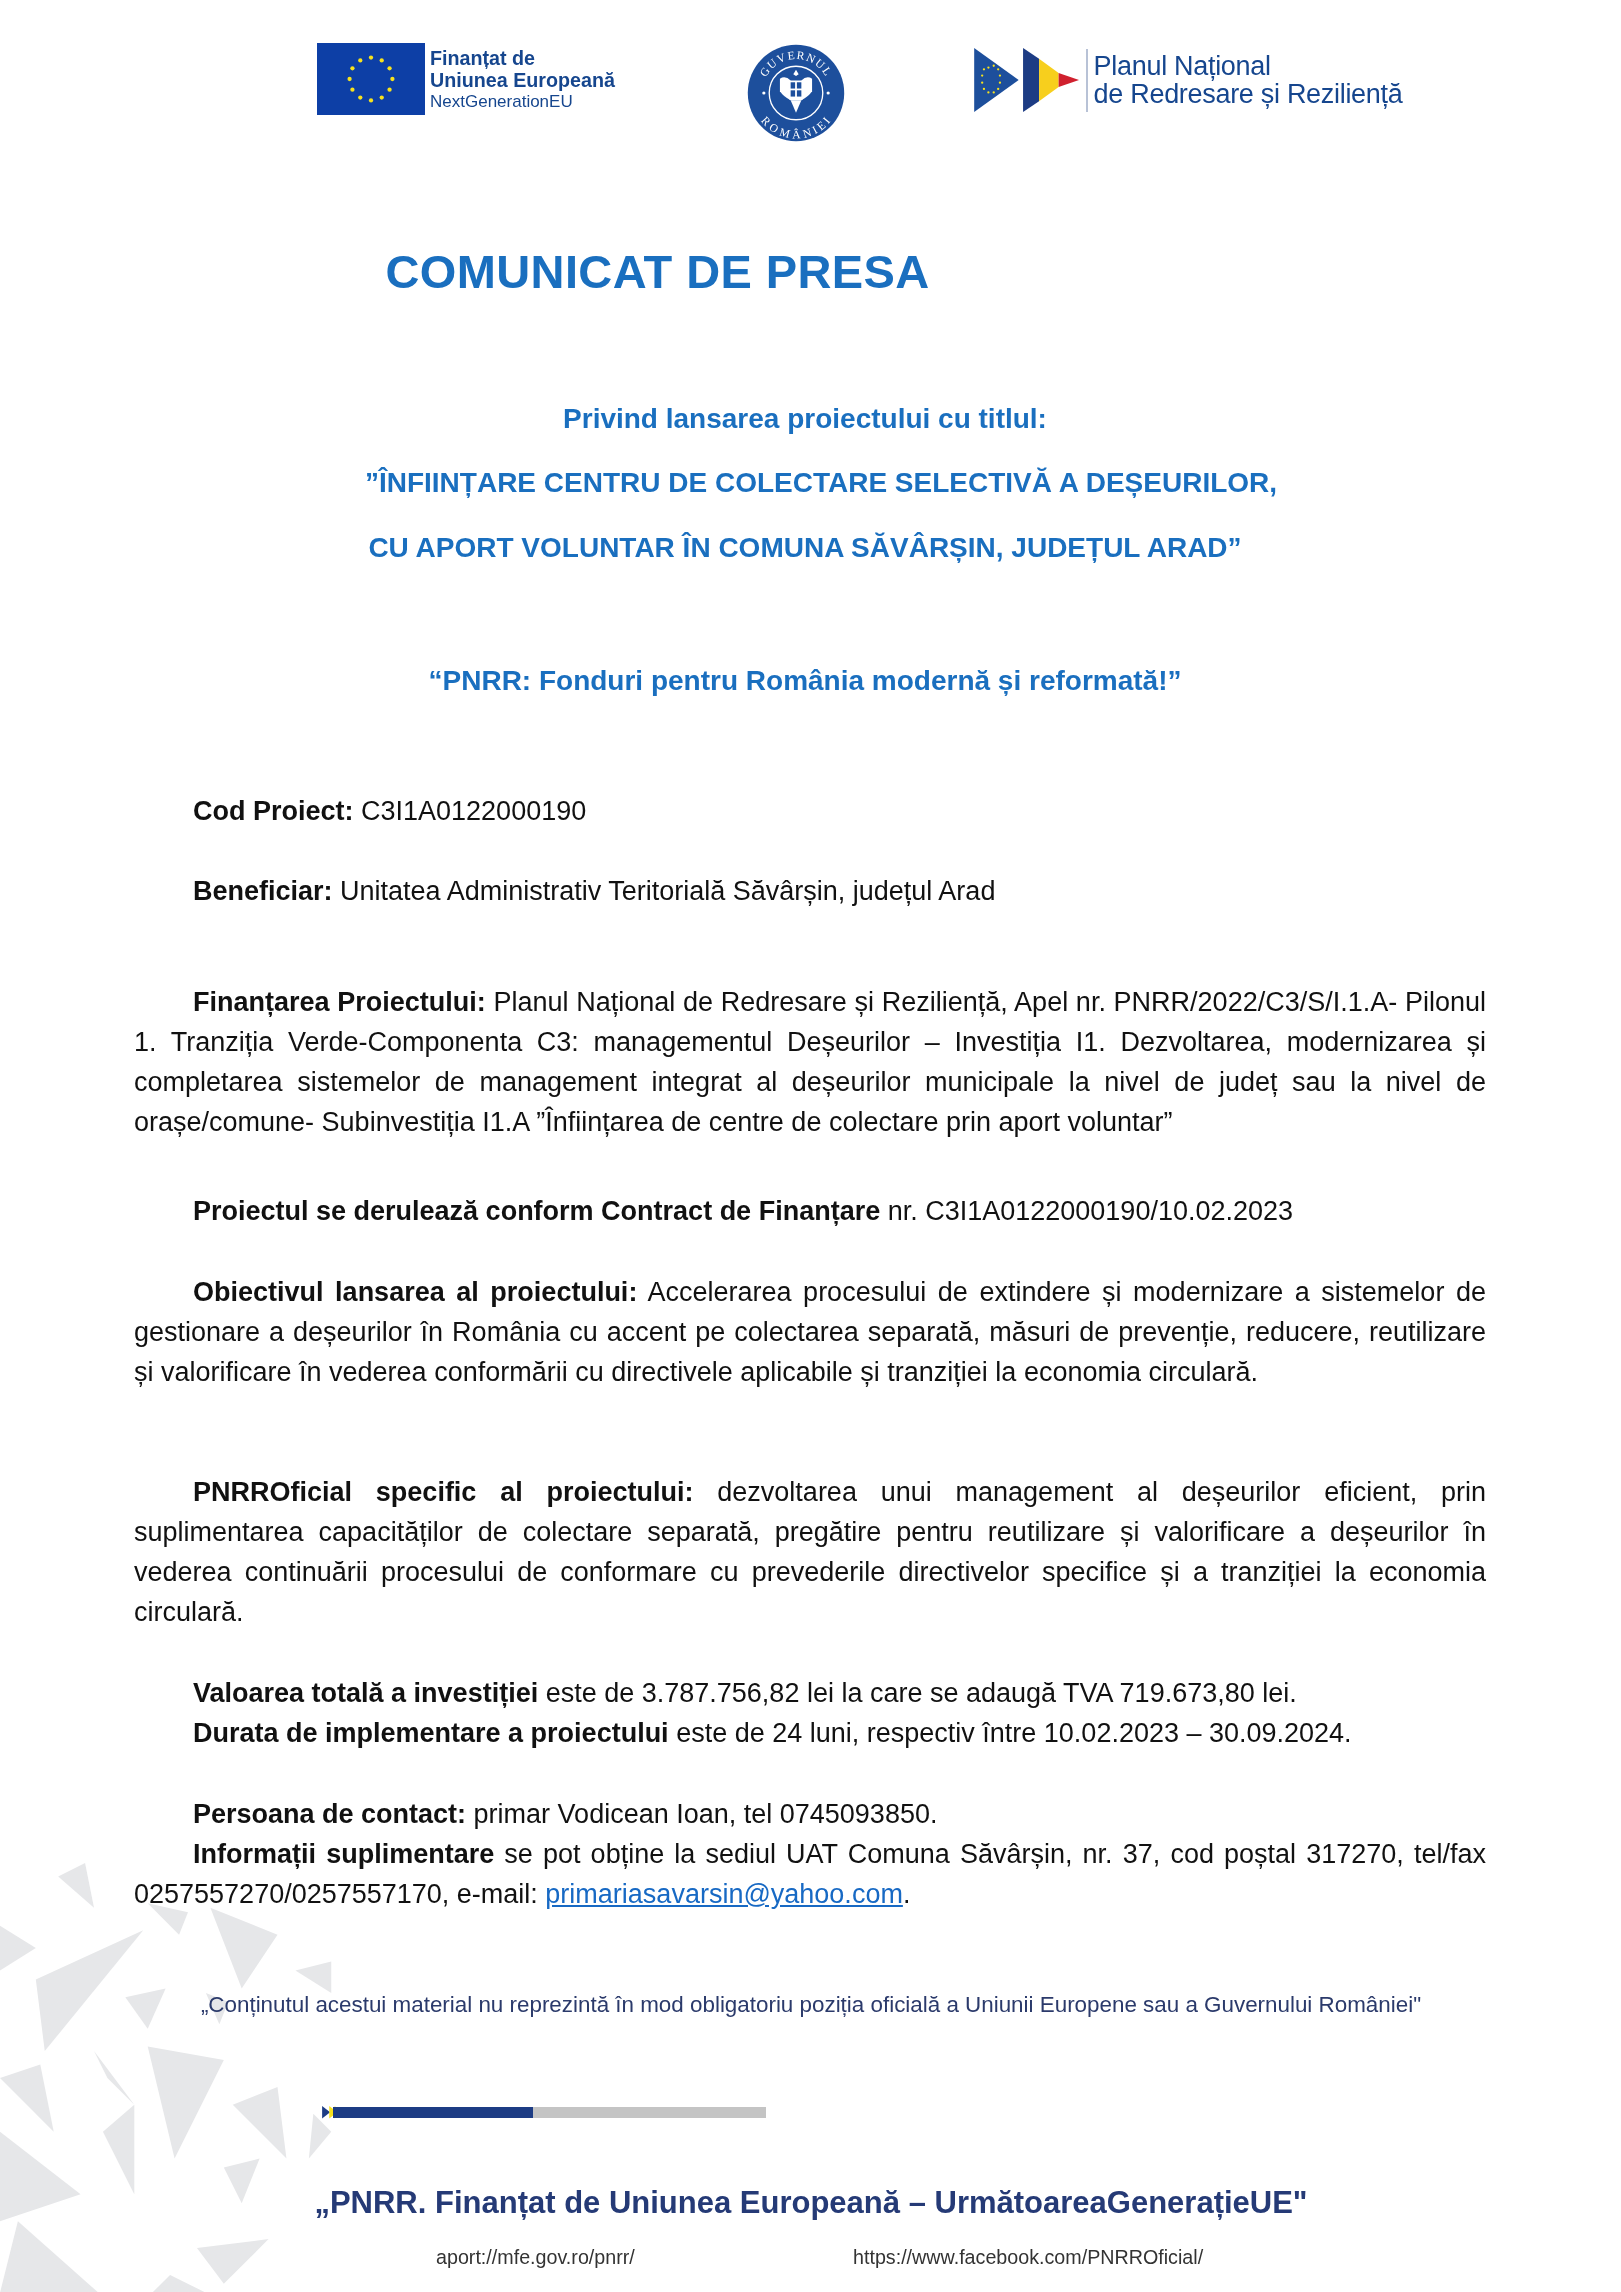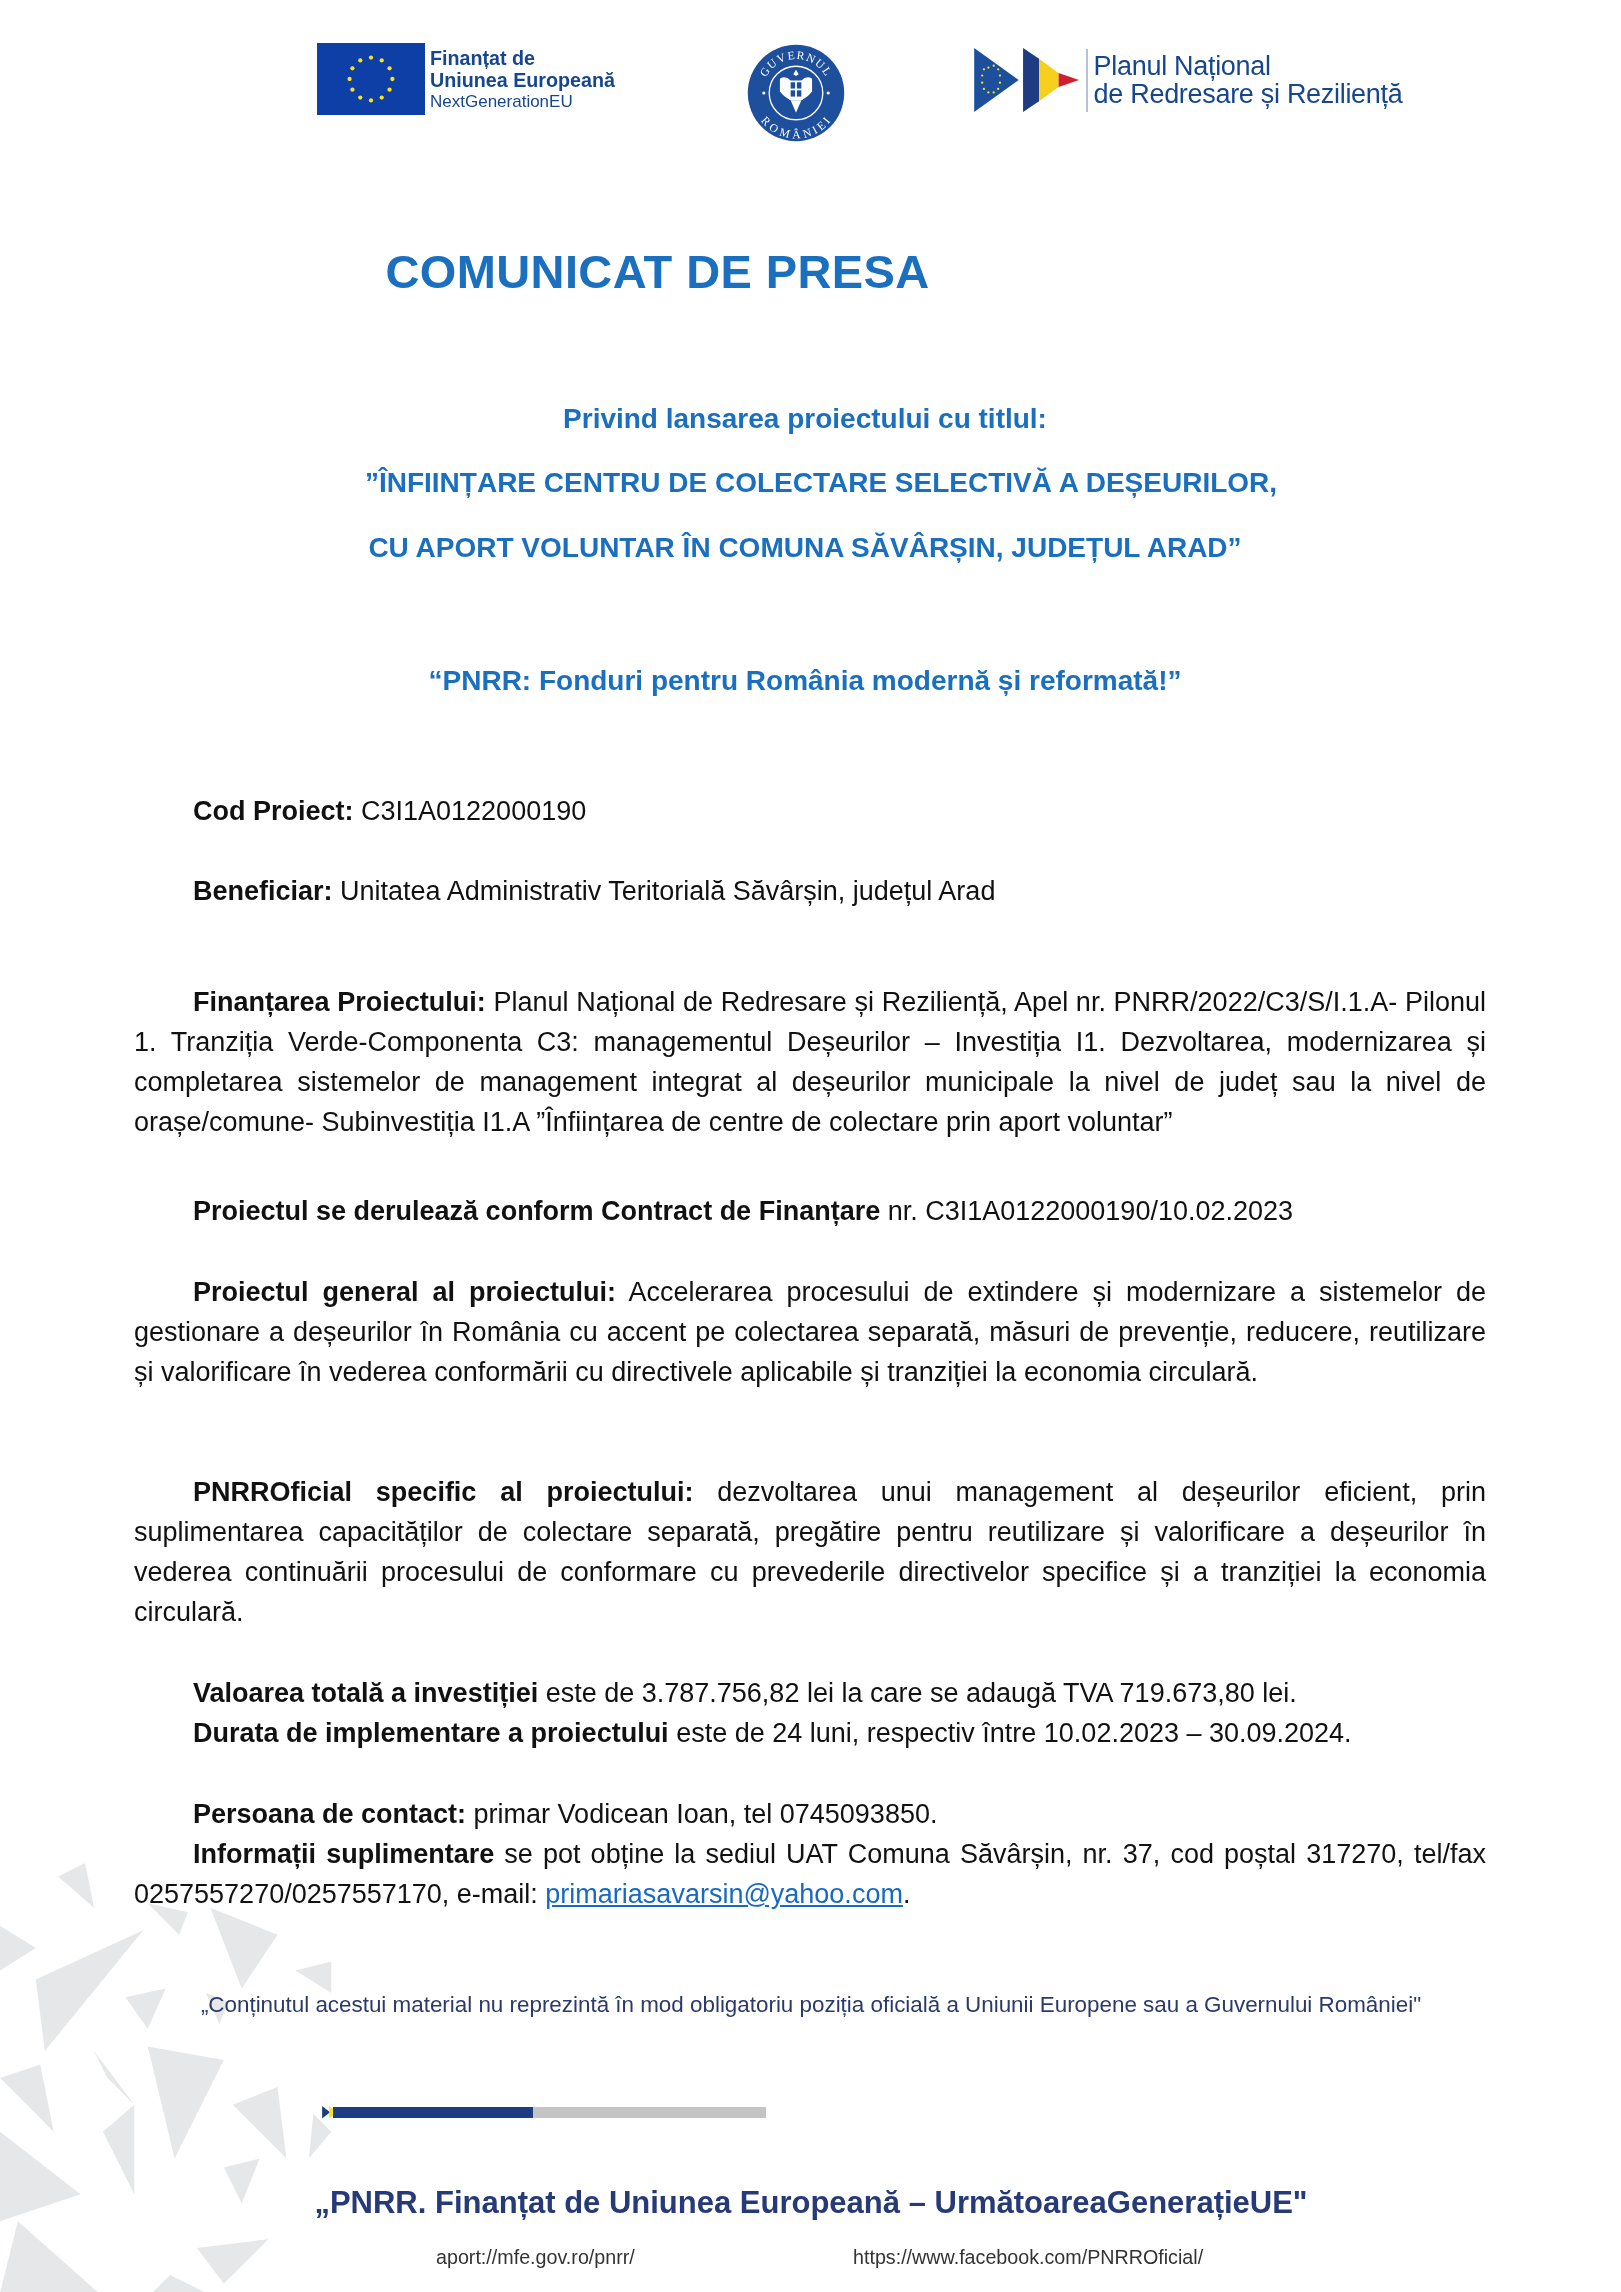--- a/index.html
+++ b/index.html
@@ -214,21 +214,21 @@
 
 <p class="body-text indent p-fin">
   <b>Finanțarea Proiectului:</b><span> Planul Național de Redresare și Reziliență, Apel nr. PNRR/2022/C3/S/I.1.A- Pilonul 1. Tranziția Verde-Componenta C3: managementul Deșeurilor – Investiția I1. Dezvoltarea, modernizarea și completarea sistemelor de management integrat al deșeurilor municipale la nivel de județ sau la nivel de orașe/comune- Subinvestiția I1.A ”Înființarea de centre de colectare prin aport voluntar”</span>
 </p>
 
 <p class="body-text indent p-contr">
   <b>Proiectul se derulează conform Contract de Finanțare</b><span> nr. C3I1A0122000190/10.02.2023</span>
 </p>
 
 <p class="body-text indent p-obgen">
-  <b>Proiectul general al proiectului:</b><span> Accelerarea procesului de extindere și modernizare a sistemelor de gestionare a deșeurilor în România cu accent pe colectarea separată, măsuri de prevenție, reducere, reutilizare și valorificare în vederea conformării cu directivele aplicabile și tranziției la economia circulară.</span>
+  <b>Obiectivul lansarea al proiectului:</b><span> Accelerarea procesului de extindere și modernizare a sistemelor de gestionare a deșeurilor în România cu accent pe colectarea separată, măsuri de prevenție, reducere, reutilizare și valorificare în vederea conformării cu directivele aplicabile și tranziției la economia circulară.</span>
 </p>
 
 <p class="body-text indent p-obspec">
   <b>PNRROficial specific al proiectului:</b><span> dezvoltarea unui management al deșeurilor eficient, prin suplimentarea capacităților de colectare separată, pregătire pentru reutilizare și valorificare a deșeurilor în vederea continuării procesului de conformare cu prevederile directivelor specifice și a tranziției la economia circulară.</span>
 </p>
 
 <p class="body-text indent p-val">
   <b>Valoarea totală a investiției</b><span> este de 3.787.756,82 lei la care se adaugă TVA 719.673,80 lei.</span>
 </p>
 

